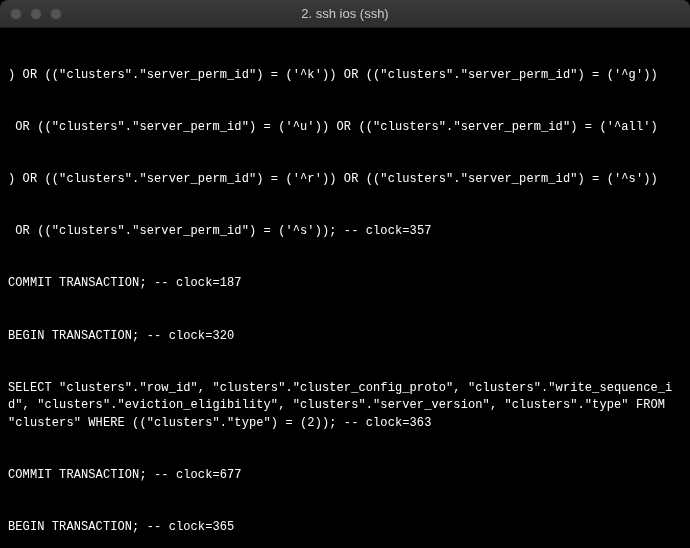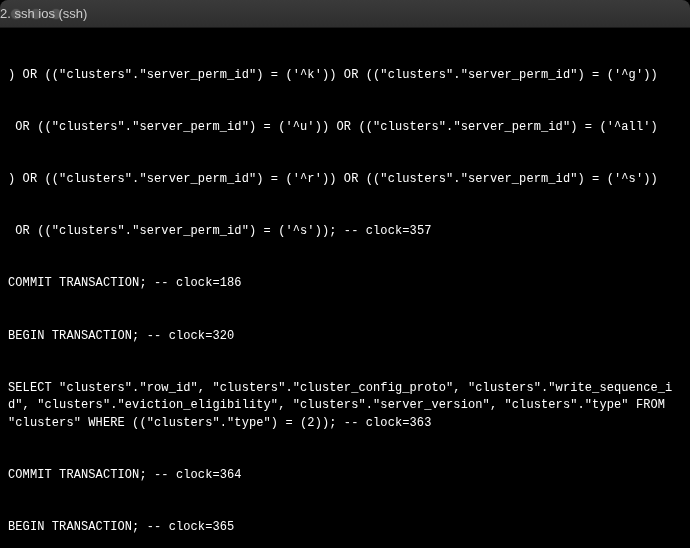--- a/index.html
+++ b/index.html
@@ -35,20 +35,21 @@
       width: 12px;
       height: 12px;
       border-radius: 50%;
       background: #555;
       border: 0.5px solid rgba(0,0,0,0.3);
     }
     .title {
       position: absolute;
       left: 0;
       right: 0;
+      text-align: center;
       color: #ccc;
       font-size: 13px;
       font-family: -apple-system, 'Helvetica Neue', sans-serif;
     }
     .terminal {
       padding: 4px 8px 6px 8px;
       white-space: pre-wrap;
       word-break: break-all;
       line-height: 1.45;
       letter-spacing: 0.1px;
@@ -67,24 +68,24 @@
     <div class="traffic-light"></div>
   </div>
   <div class="title">2. ssh ios (ssh)</div>
 </div>
 
 <div class="terminal">
   <span class="line">) OR (("clusters"."server_perm_id") = ('^k')) OR (("clusters"."server_perm_id") = ('^g'))</span>
   <span class="line"> OR (("clusters"."server_perm_id") = ('^u')) OR (("clusters"."server_perm_id") = ('^all')</span>
   <span class="line">) OR (("clusters"."server_perm_id") = ('^r')) OR (("clusters"."server_perm_id") = ('^s'))</span>
   <span class="line"> OR (("clusters"."server_perm_id") = ('^s')); -- clock=357</span>
-  <span class="line">COMMIT TRANSACTION; -- clock=186</span>
+  <span class="line">COMMIT TRANSACTION; -- clock=187</span>
   <span class="line">BEGIN TRANSACTION; -- clock=320</span>
   <span class="line">SELECT "clusters"."row_id", "clusters"."cluster_config_proto", "clusters"."write_sequence_id", "clusters"."eviction_eligibility", "clusters"."server_version", "clusters"."type" FROM "clusters" WHERE (("clusters"."type") = (2)); -- clock=363</span>
-  <span class="line">COMMIT TRANSACTION; -- clock=364</span>
+  <span class="line">COMMIT TRANSACTION; -- clock=677</span>
   <span class="line">BEGIN TRANSACTION; -- clock=365</span>
   
   
   
   
   
   
   
   
   

